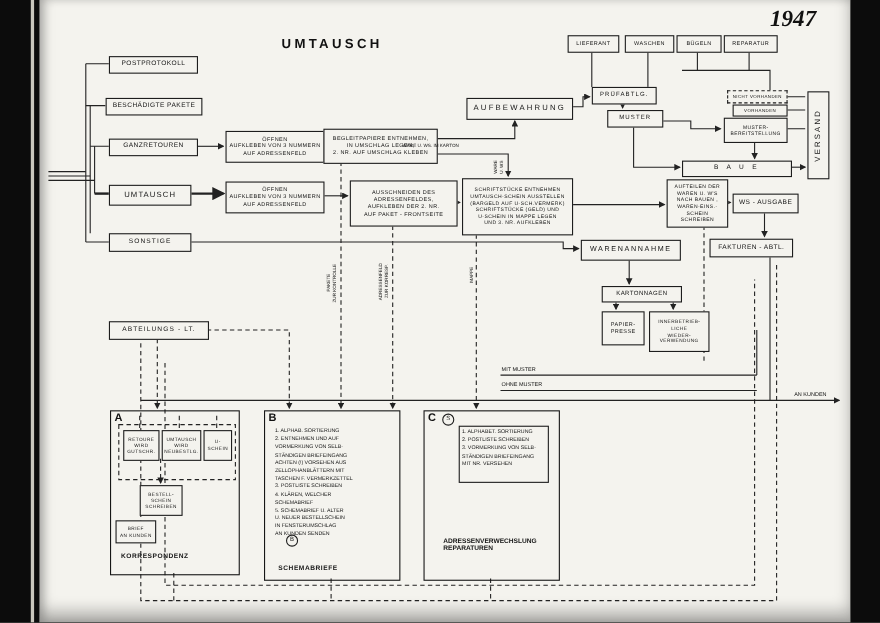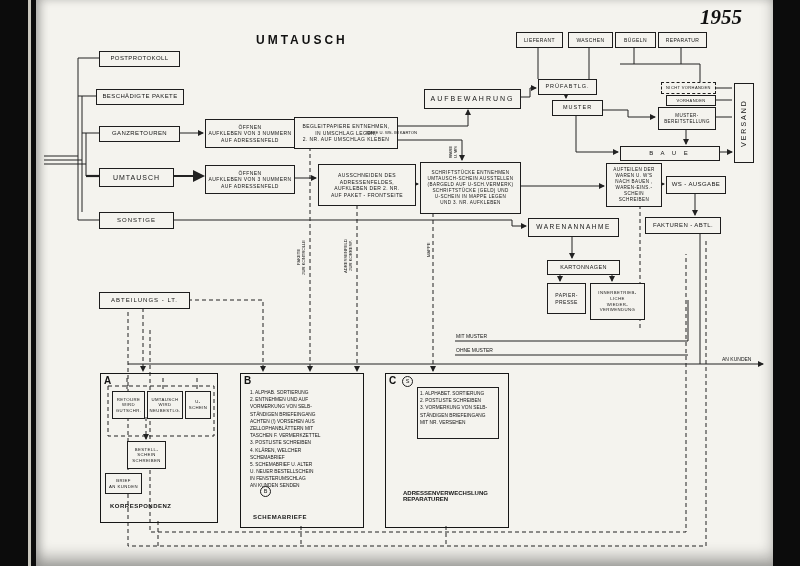--- a/index.html
+++ b/index.html
@@ -80,21 +80,21 @@
       <path d="M128,312 V546 H706 V240"></path>
       <path d="M150,330 V532 H686 V254"></path>
       <rect x="108" y="386" width="106" height="50"></rect>
       <path d="M127,378 V389 M163,378 V389 M197,378 V389"></path>
       <path d="M146,417 V439" marker-end="url(#ar)"></path>
       <path d="M640,205 V330"></path>
       <path d="M158,521 V546 M301,526 V546 M446,526 V546"></path>
     </g>
   </svg>
 
-  <div class="year">1955</div>
+  <div class="year">1947</div>
   <div class="title">UMTAUSCH</div>
 
   <div class="bx" style="left:99px;top:51px;width:79px;height:14px">POSTPROTOKOLL</div>
   <div class="bx" style="left:96px;top:89px;width:86px;height:14px">BESCHÄDIGTE PAKETE</div>
   <div class="bx" style="left:99px;top:126px;width:79px;height:14px">GANZRETOUREN</div>
   <div class="bx" style="left:99px;top:168px;width:73px;height:17px;font-size:7px;letter-spacing:1px">UMTAUSCH</div>
   <div class="bx" style="left:99px;top:212px;width:73px;height:15px;letter-spacing:1px">SONSTIGE</div>
 
   <div class="bx" style="left:205px;top:119px;width:88px;height:27px;font-size:5px">ÖFFNEN
 AUFKLEBEN VON 3 NUMMERN

